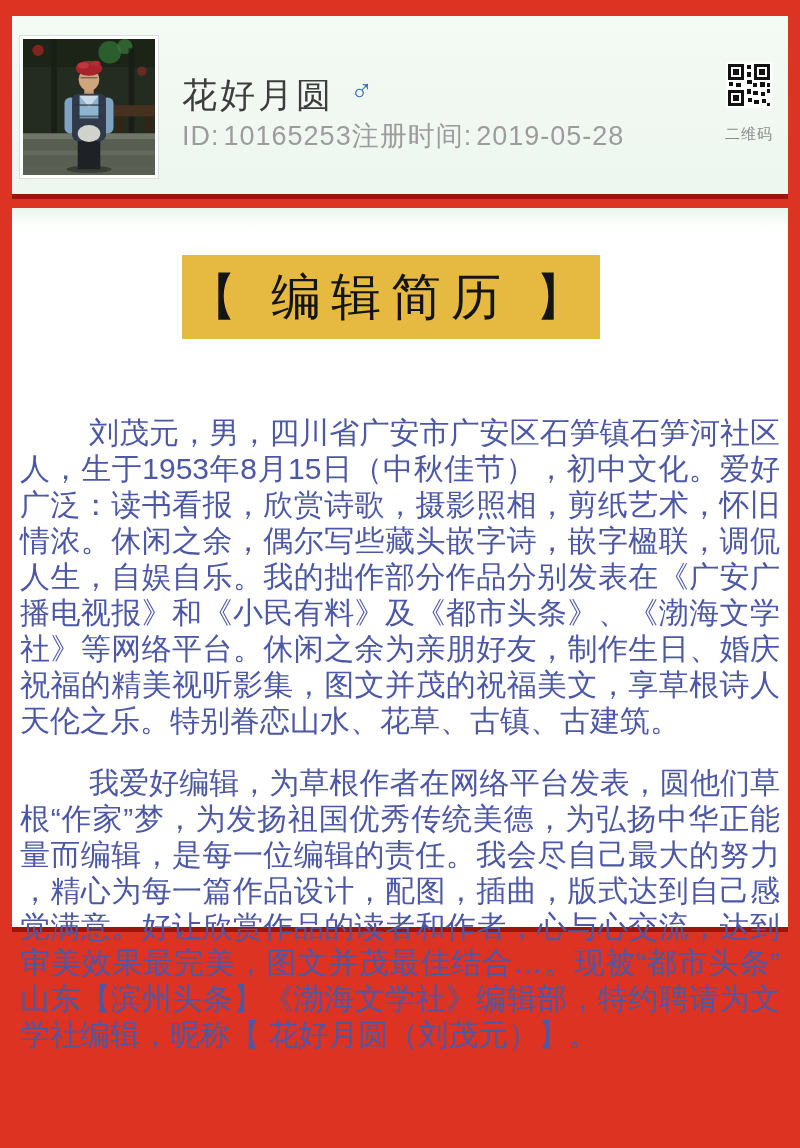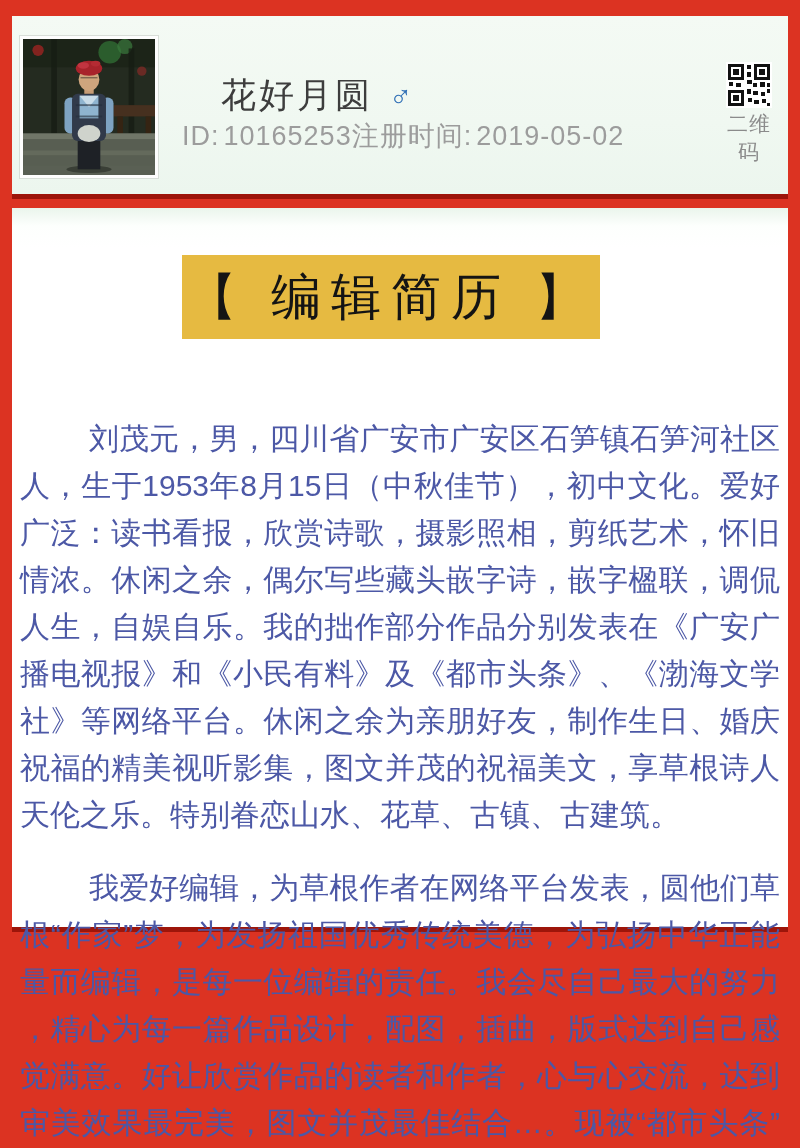--- a/index.html
+++ b/index.html
@@ -13,48 +13,48 @@
   .header-card{
     top:16px;height:178px;
     background:linear-gradient(180deg,#f4faf4 0%,#f0f8f1 60%,#ecf6ee 100%);
   }
   .avatar-frame{
     position:absolute;left:8px;top:20px;width:138px;height:142px;
     background:#fff;border:3px solid #fdfdfd;outline:1px solid #d8ded8;
     box-sizing:border-box;
   }
   .avatar-frame svg{display:block;width:100%;height:100%;}
-  .name-row{position:absolute;left:170px;top:56px;display:flex;align-items:center;margin-left:39px;}
+  .name-row{position:absolute;left:170px;top:56px;display:flex;}
   .username{font-size:35px;color:#3d3d3d;letter-spacing:3px;}
   .gender{font-size:31px;font-weight:bold;color:#2e6eb5;margin-left:16px;}
   .meta-row{position:absolute;left:170px;top:102px;font-size:27px;color:#9c9c9c;letter-spacing:1px;}
   .meta-row .v{margin-left:4px;}
   .meta-row .g{}
   .qr-block{position:absolute;left:706px;top:46px;width:62px;text-align:center;}
   .qr{width:46px;height:46px;margin:0 auto;}
   .qr svg{display:block;width:46px;height:46px;}
-  .qr-label{margin-top:2px;font-size:21px;color:#8b8b8b;letter-spacing:1px;}
+  .qr-label{margin-top:17px;font-size:15px;color:#8b8b8b;letter-spacing:1px;}
   
   .main-card{
     top:208px;height:719px;
     background:linear-gradient(180deg,#eaf5ec 0px,#fdfffd 18px,#ffffff 40px,#ffffff 880px,#f0f8f2 915px);
   }
   .banner{
     margin:47px 0 0 170px;width:418px;height:84px;
     background:#e6ba41;
     display:flex;align-items:center;justify-content:center;
     white-space:nowrap;overflow:hidden;
   }
   .banner span{
     font-size:50px;color:#141414;letter-spacing:10px;font-weight:500;
   }
   .bio-text{margin:76px 8px 0 8px;}
   .bio-text p{
     margin:0;
-    font-size:30px;line-height:47px;color:#4c58a6;
+    font-size:30px;line-height:36px;color:#4c58a6;
     text-indent:2.3em;
     word-break:break-all;line-break:anywhere;
     text-align:justify;
   }
   .bio-text p + p{margin-top:26px;}
 </style>
 </head>
 <body>
 
 <div class="page">
@@ -96,21 +96,21 @@
         <ellipse cx="77" cy="26" rx="5" ry="3" fill="#b52b33"></ellipse>
       </svg>
     </div>
 
     <div class="name-row">
       <span class="username">花好月圆</span>
       <span class="gender">♂</span>
     </div>
 
     <div class="meta-row">
-      <span>ID:</span><span class="v">10165253</span><span class="g">注册时间:</span><span class="v">2019-05-02</span>
+      <span>ID:</span><span class="v">10165253</span><span class="g">注册时间:</span><span class="v">2019-05-28</span>
     </div>
 
     <div class="qr-block">
       <div class="qr">
         <svg viewBox="0 0 46 46" shape-rendering="crispEdges">
           <rect x="0" y="0" width="46" height="46" fill="#ffffff"></rect>
           <rect x="2" y="2" width="16" height="16" fill="#111"></rect>
           <rect x="5" y="5" width="10" height="10" fill="#fff"></rect>
           <rect x="7" y="7" width="6" height="6" fill="#111"></rect>
           <rect x="28" y="2" width="16" height="16" fill="#111"></rect>

